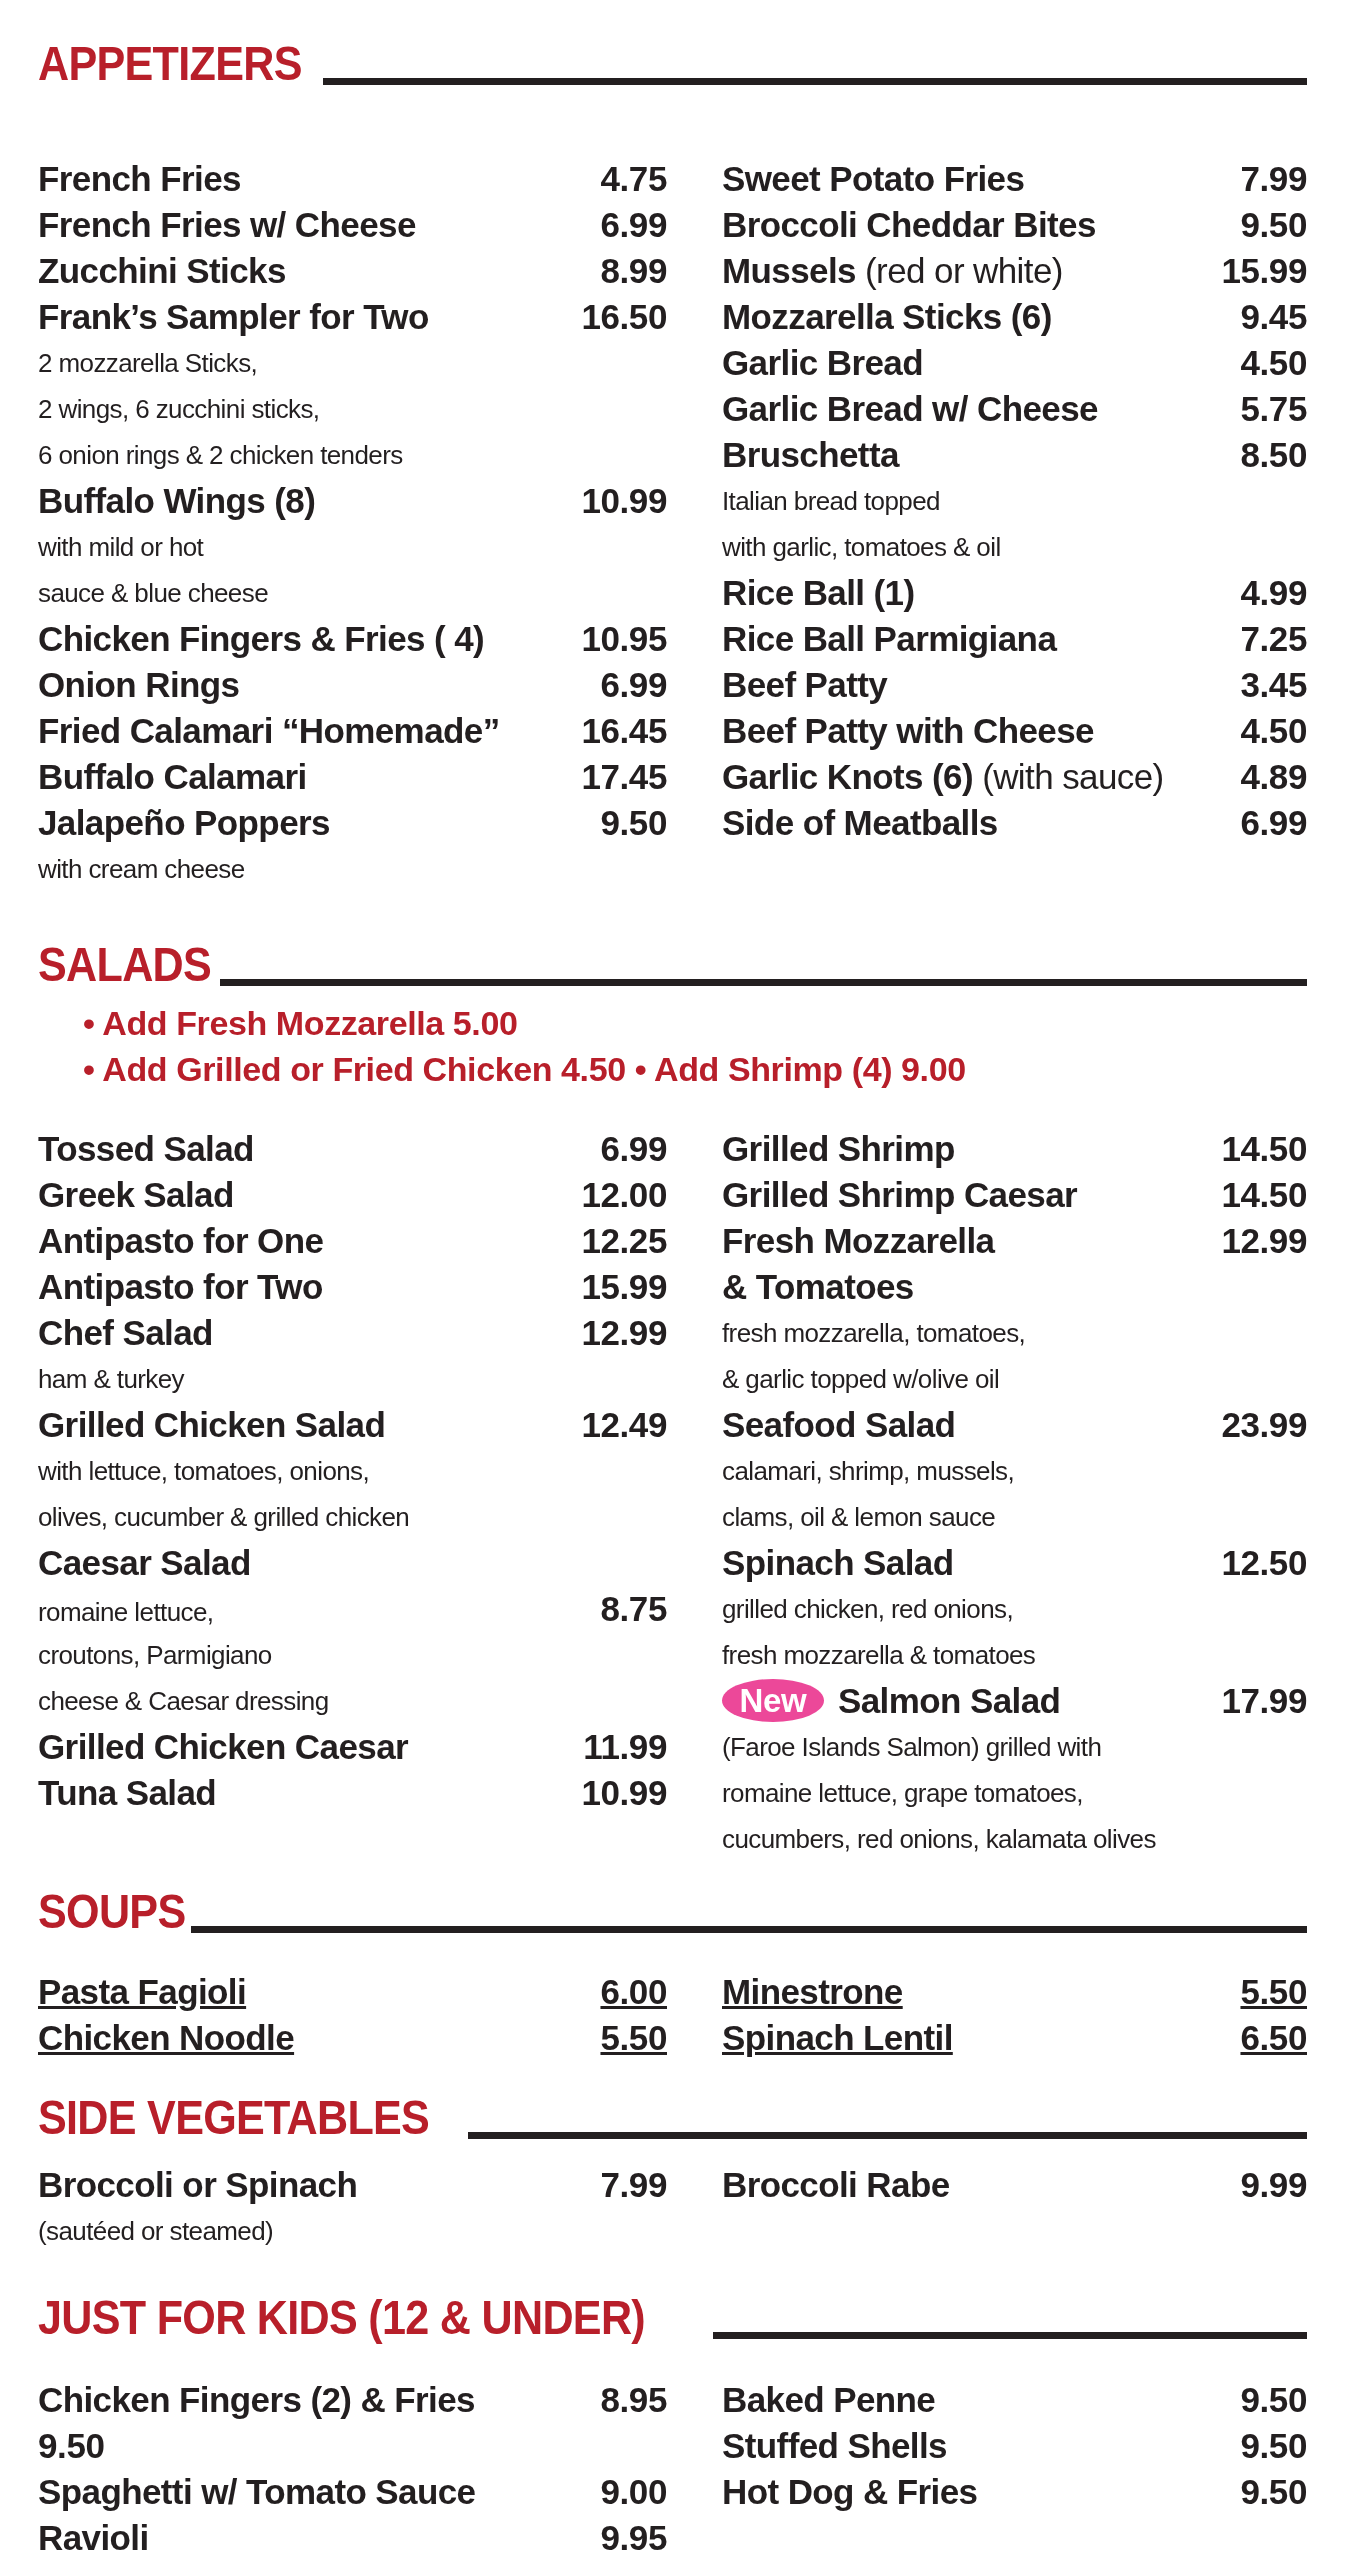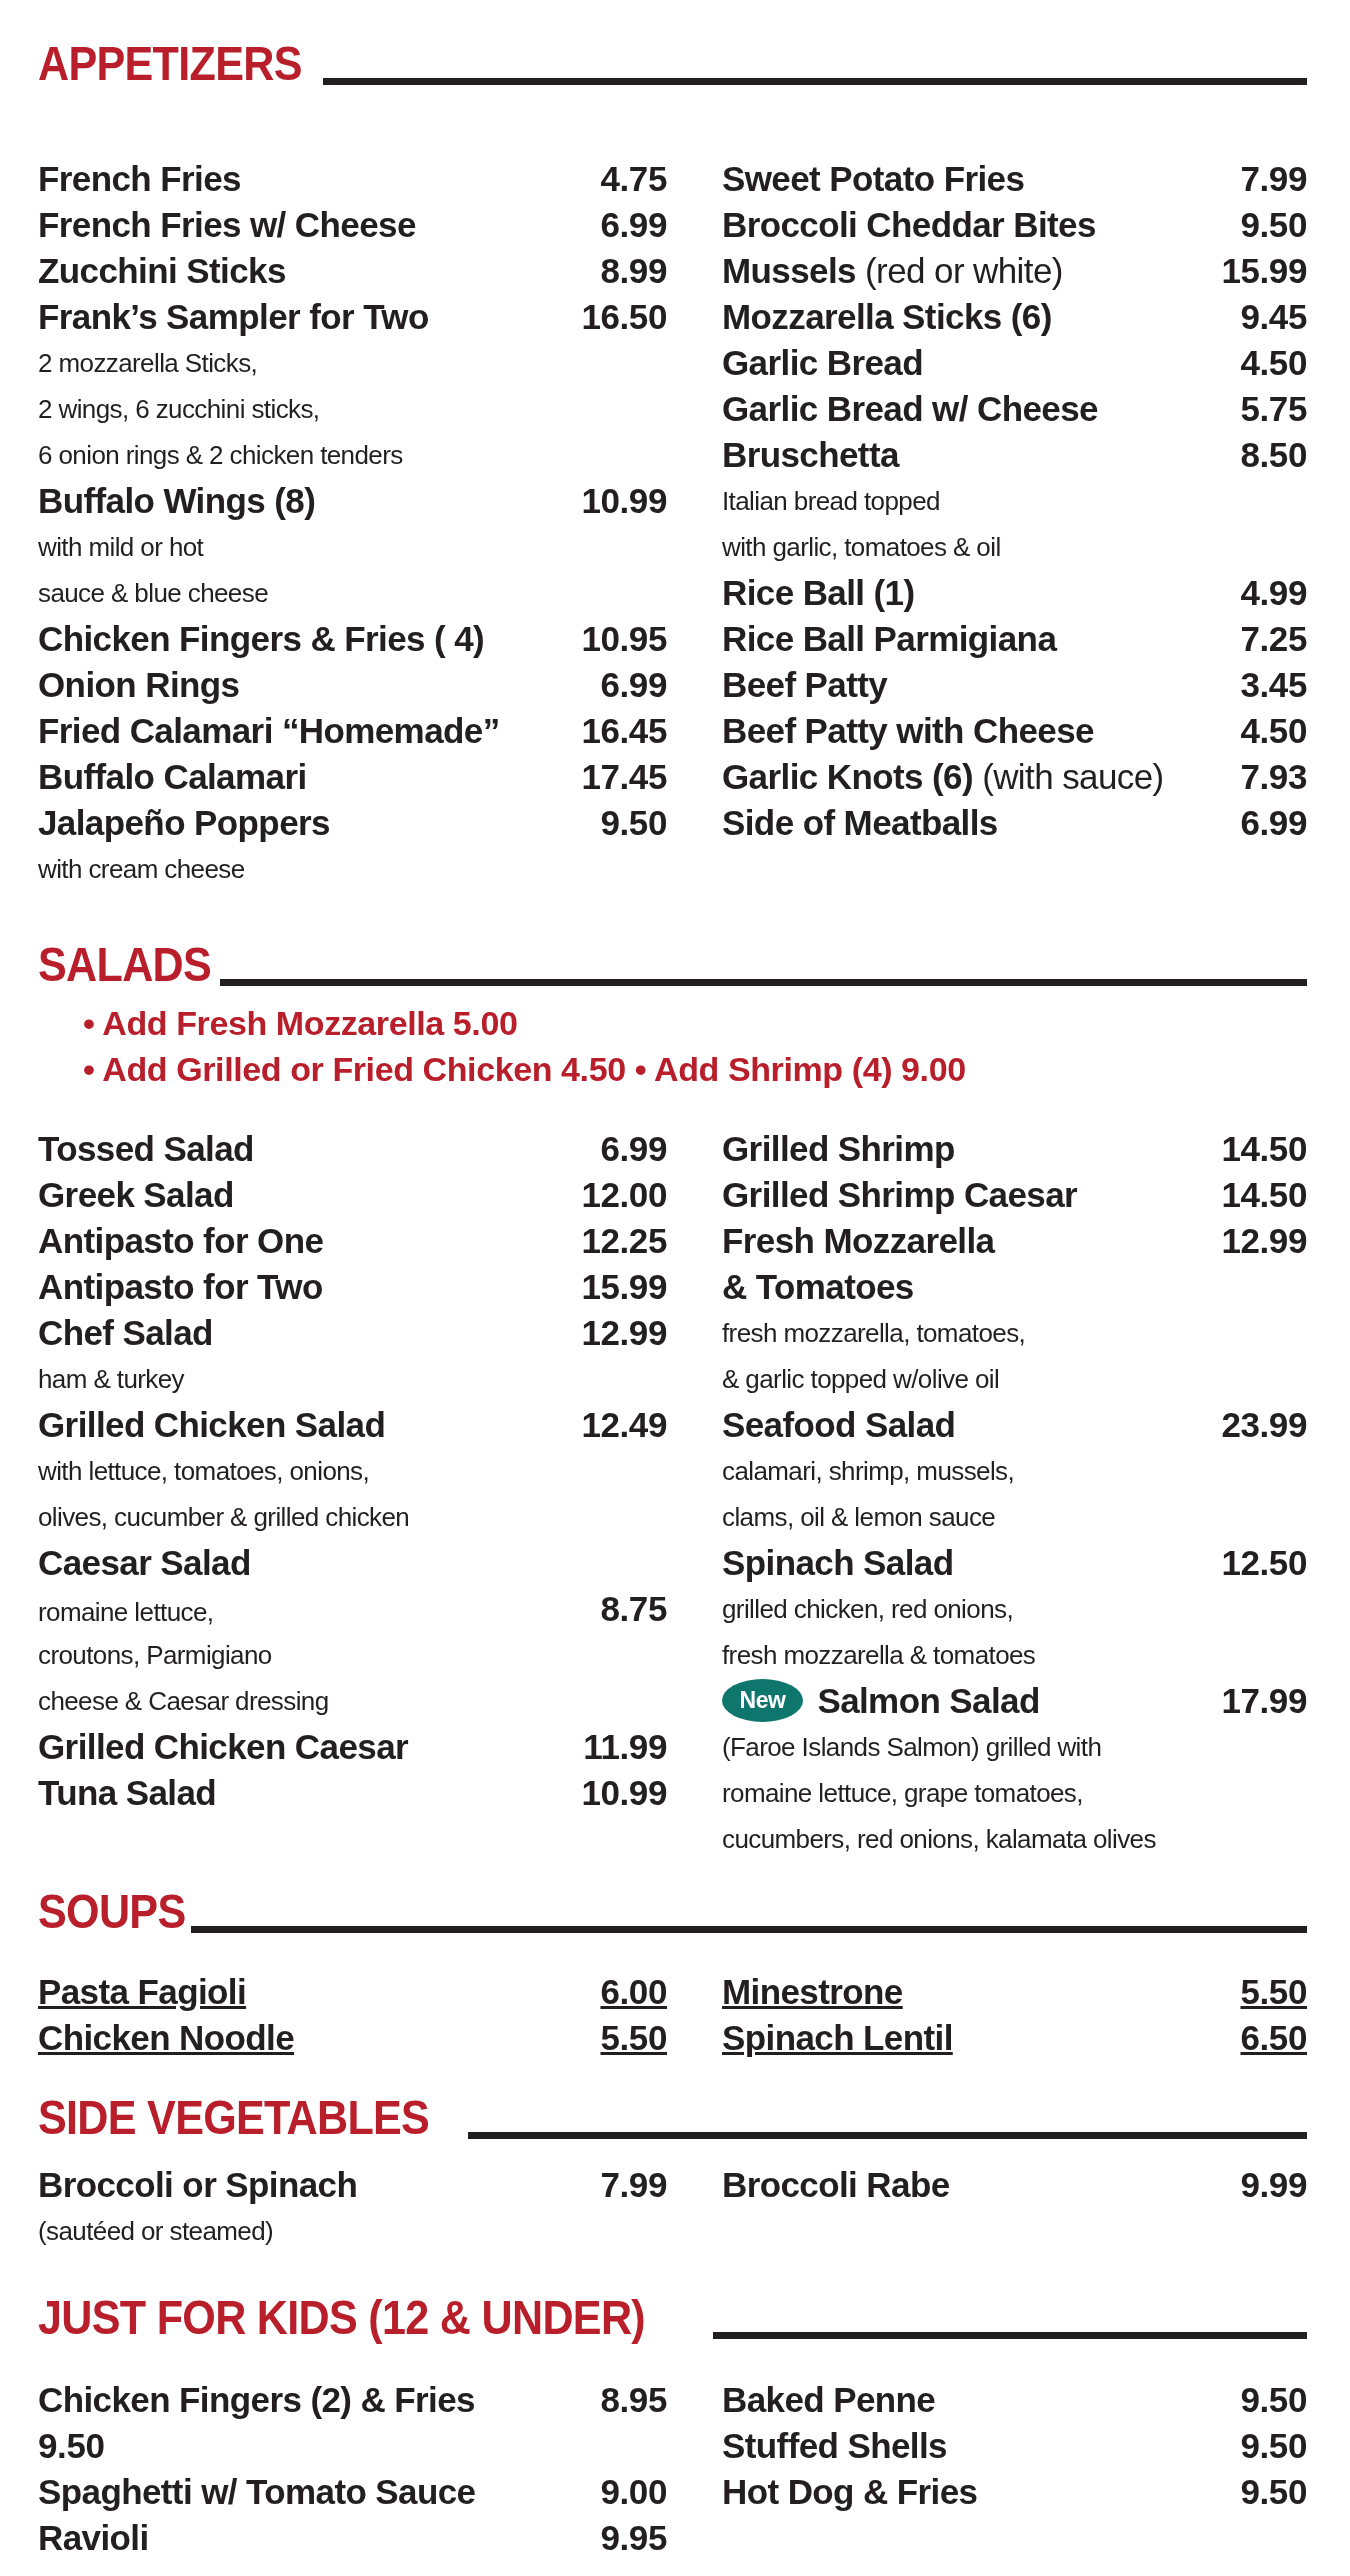--- a/index.html
+++ b/index.html
@@ -27,22 +27,22 @@
   .cols { display: flex; justify-content: space-between; }
   .col { width: 629px; }
   .col.right { width: 585px; }
   .row { display: flex; justify-content: space-between; align-items: baseline; height: 46px; }
   .name { font-weight: bold; font-size: 35px; line-height: 46px; white-space: nowrap; letter-spacing: -0.6px; }
   .note { font-weight: normal; }
   .price { font-weight: bold; font-size: 35px; line-height: 46px; white-space: nowrap; letter-spacing: -0.4px; }
   .desc { font-size: 26px; line-height: 46px; white-space: nowrap; letter-spacing: -0.6px; font-weight: normal; height: 46px; }
   .desc-row { display: flex; justify-content: space-between; align-items: baseline; height: 46px; }
   .badge {
-    display: inline-block; background: #0f766e; color: #ffffff; font-weight: bold;
-    font-size: 23px; line-height: 43px; height: 43px; padding: 0 17.5px; border-radius: 50%;
+    display: inline-block; background: #ec4899; color: #ffffff; font-weight: bold;
+    font-size: 33px; line-height: 43px; height: 43px; padding: 0 17.5px; border-radius: 50%;
     margin-right: 14.3px; vertical-align: middle; position: relative; top: -3.2px; letter-spacing: -0.4px;
   }
 </style>
 </head>
 <body>
 
 <div class="page">
 
   <div style="position:absolute; top:24px; left:0; width:1269px;">
     <div class="section-head">
@@ -157,21 +157,21 @@
         <div class="row">
           <span class="name"><span>Beef Patty</span></span>
           <span class="price">3.45</span>
         </div>
         <div class="row">
           <span class="name"><span>Beef Patty with Cheese</span></span>
           <span class="price">4.50</span>
         </div>
         <div class="row">
           <span class="name"><span>Garlic Knots (6)</span> <span class="note">(with sauce)</span></span>
-          <span class="price">7.93</span>
+          <span class="price">4.89</span>
         </div>
         <div class="row">
           <span class="name"><span>Side of Meatballs</span></span>
           <span class="price">6.99</span>
         </div>
       </div>
   </div>
 
   <div style="position:absolute; top:925px; left:0; width:1269px;">
     <div class="section-head">

